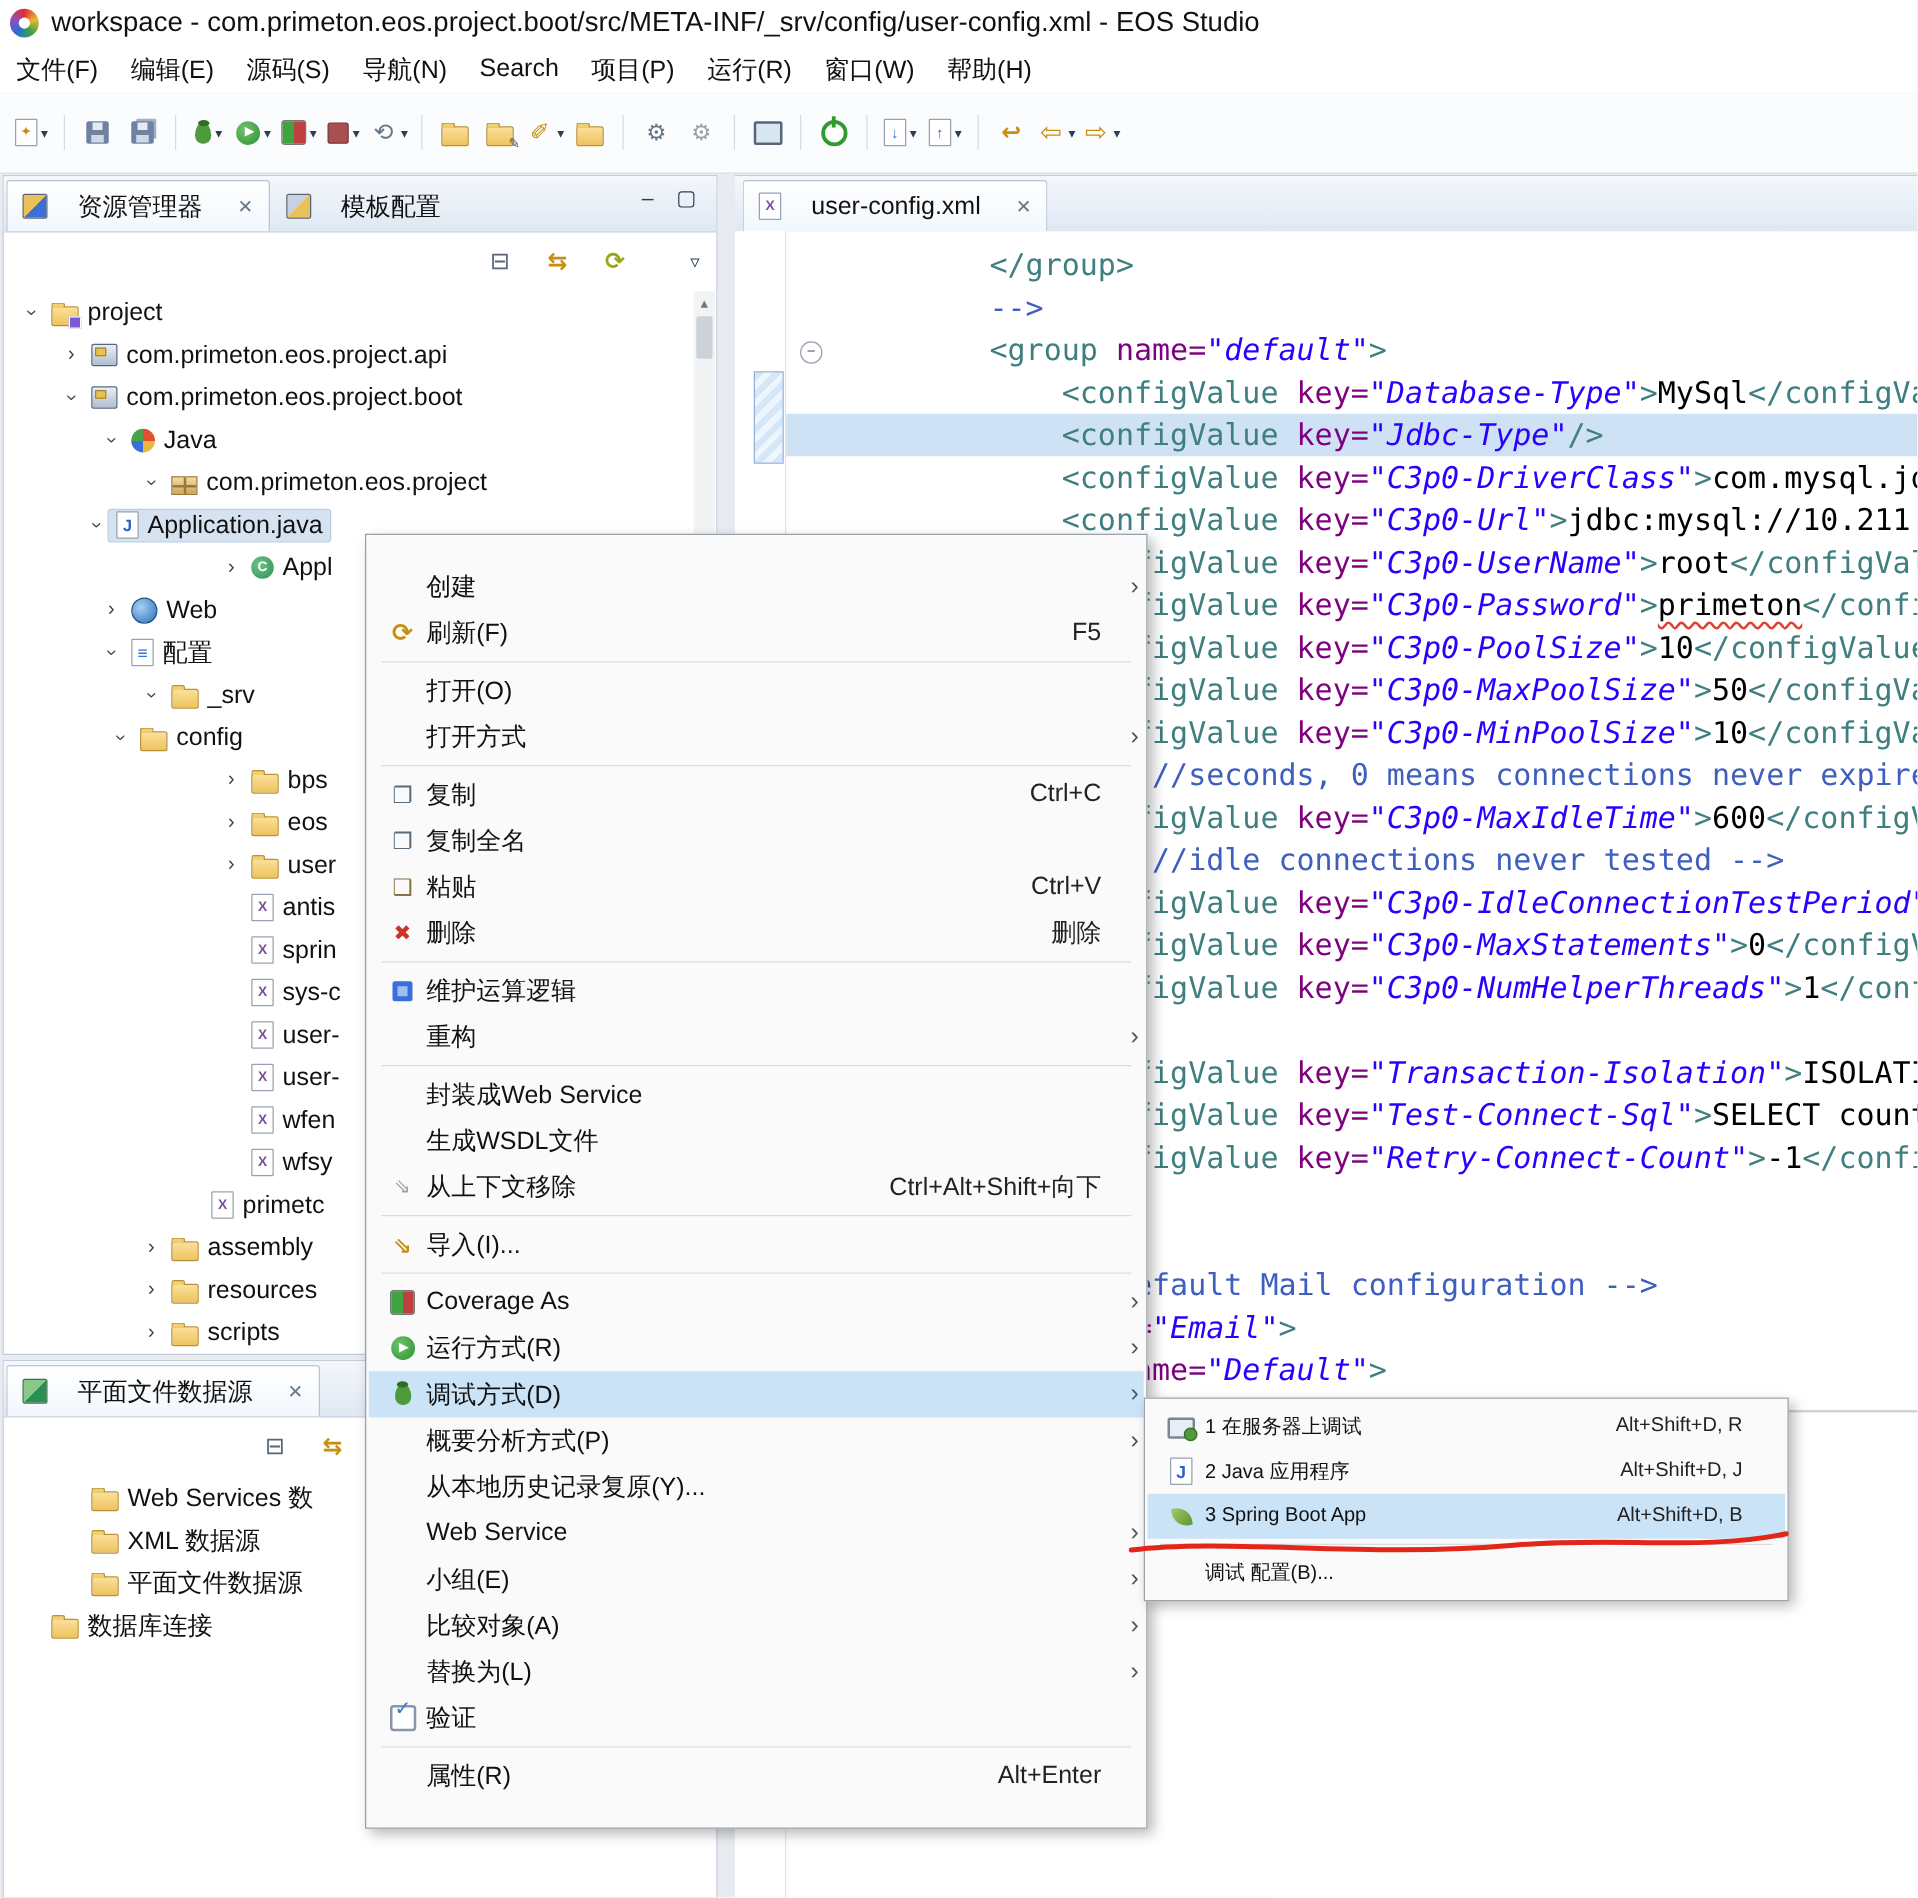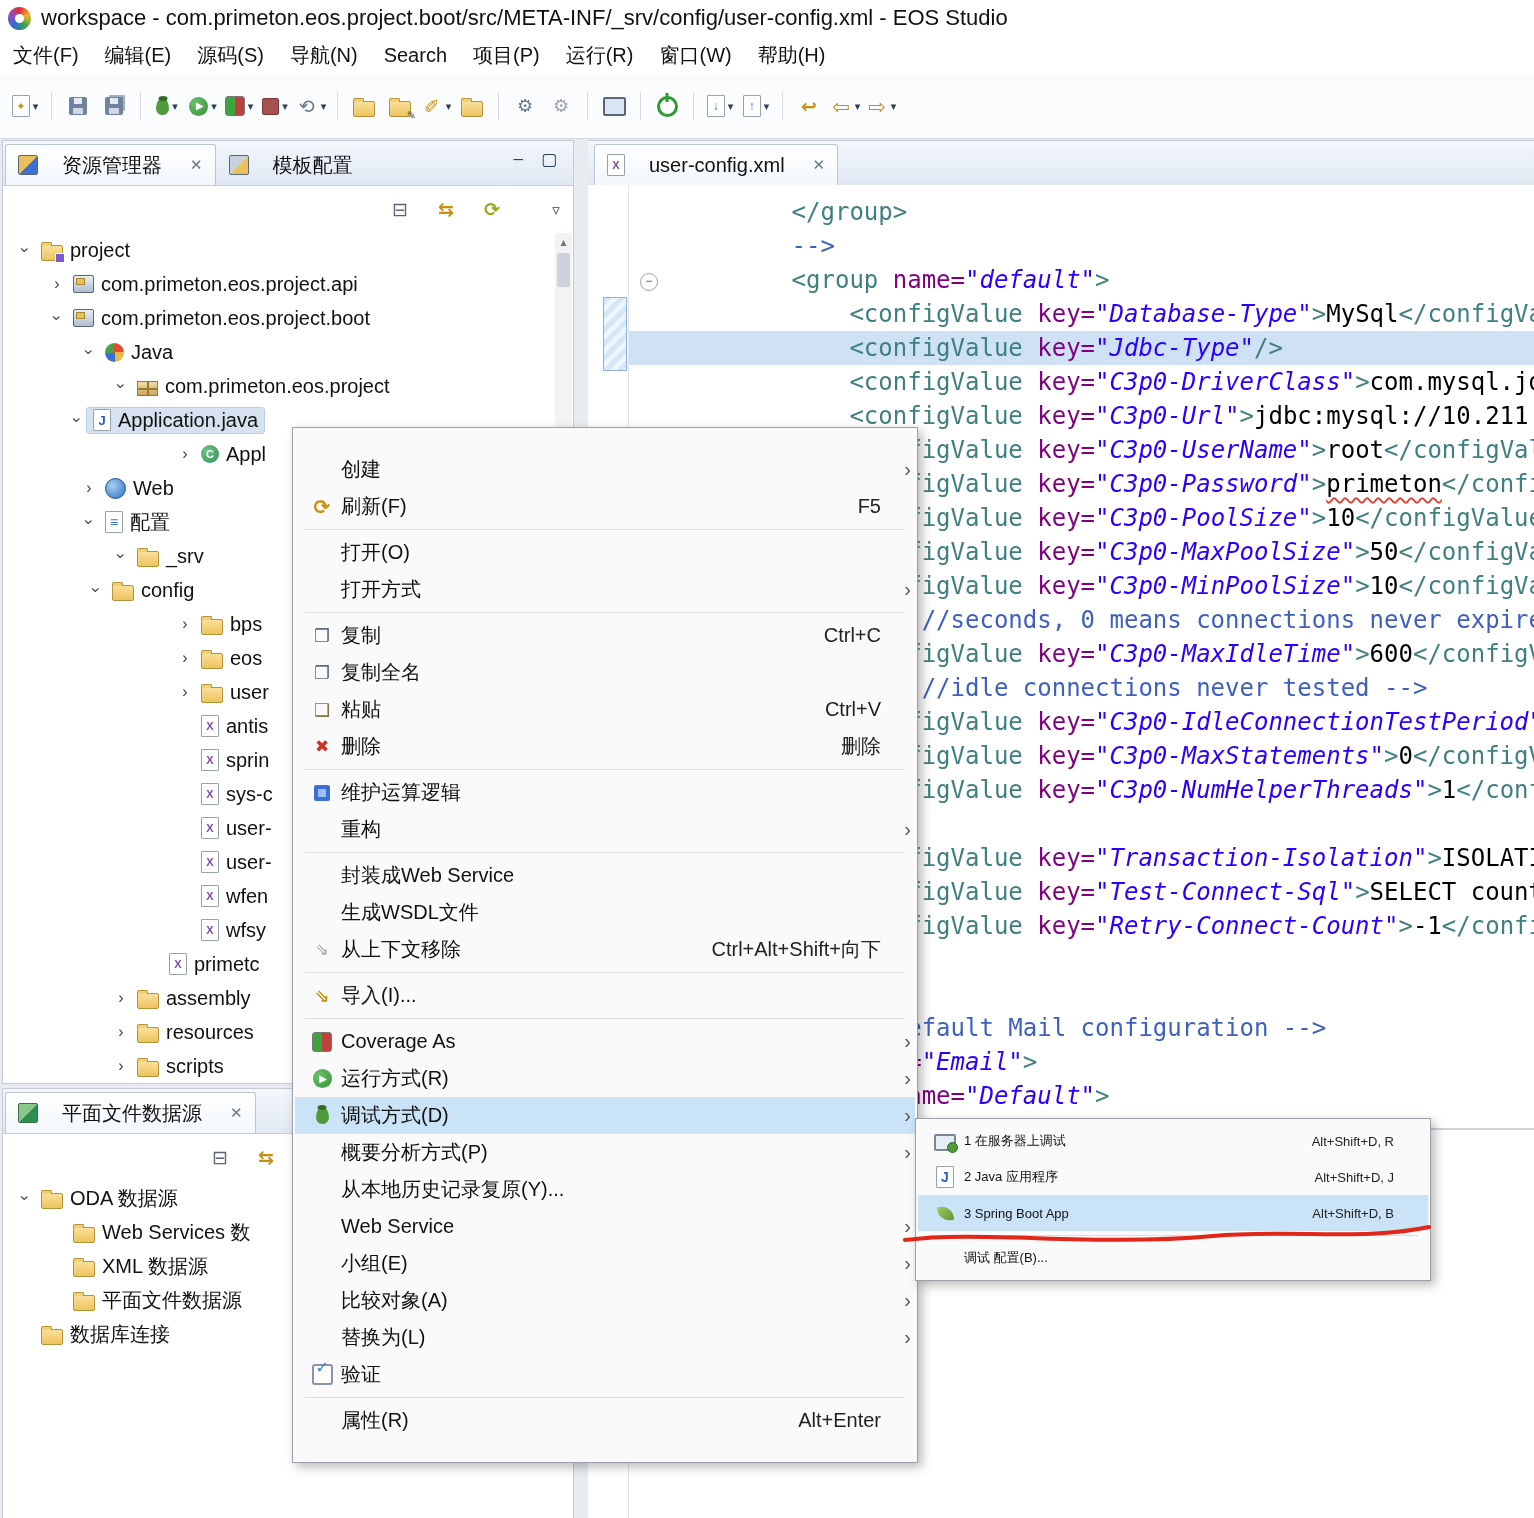--- a/index.html
+++ b/index.html
@@ -125,21 +125,21 @@
   .tk-t{color:#3f7f7f}
   .tk-a{color:#7f007f}
   .tk-v{color:#2a00ff;font-style:italic}
   .tk-x{color:#000}
   .tk-c{color:#3f5fbf}
   .tk-e{color:#000;text-decoration:underline wavy #e04030 2px;text-underline-offset:5px}
   .hline{position:absolute;left:1425px;top:1128px;right:0;height:2px;background:#cfd4da;z-index:40}
 
   
   .ctxmenu{position:absolute;left:292px;top:427px;width:620px;background:#fafafa;border:1px solid #9aa1ab;box-shadow:4px 4px 10px rgba(0,0,0,.28);padding:23px 2px;z-index:50;font-size:20px}
-  .submenu{position:absolute;left:915px;top:1118px;width:510px;background:#fafafa;border:1px solid #9aa1ab;box-shadow:4px 4px 10px rgba(0,0,0,.28);padding:4px 2px;z-index:52;font-size:13px}
+  .submenu{position:absolute;left:915px;top:1118px;width:510px;background:#fafafa;border:1px solid #9aa1ab;box-shadow:4px 4px 10px rgba(0,0,0,.28);padding:4px 2px;z-index:52;font-size:16px}
   .mitem{display:flex;align-items:center;height:37px;padding:0 4px 0 8px}
   .submenu .mitem{height:36px}
   .mitem.hl{background:#cbe3f7}
   .mic{width:38px;display:inline-flex;justify-content:center;flex:none}
   .mlabel{white-space:nowrap}
   .msc{margin-left:auto;padding-right:14px;color:#222;white-space:nowrap}
   .marr{width:16px;text-align:right;color:#555;font-size:20px;flex:none}
   .msep{height:1px;background:#d9dce0;margin:4px 10px}
   .annot{position:absolute;left:893px;top:1220px;z-index:56;pointer-events:none}
 </style>
@@ -470,27 +470,20 @@
   </div>
   <div class="ptools2">
     <span class="tbtn">
         <span class="ic ic-collapse-all"></span>
       </span>
     <span class="tbtn">
         <span class="ic ic-link-editor"></span>
       </span>
   </div>
   <div class="tree">
-      <div class="trow" style="padding-left:12px">
-        <span class="tw open">›</span>
-        <span class="tin">
-          <span class="ic ic-folder"></span>
-          <span>ODA 数据源</span>
-        </span>
-      </div>
       <div class="trow" style="padding-left:44px">
         <span class="tw"></span>
         <span class="tin">
           <span class="ic ic-folder"></span>
           <span>Web Services 数</span>
         </span>
       </div>
       <div class="trow" style="padding-left:44px">
         <span class="tw"></span>
         <span class="tin">

